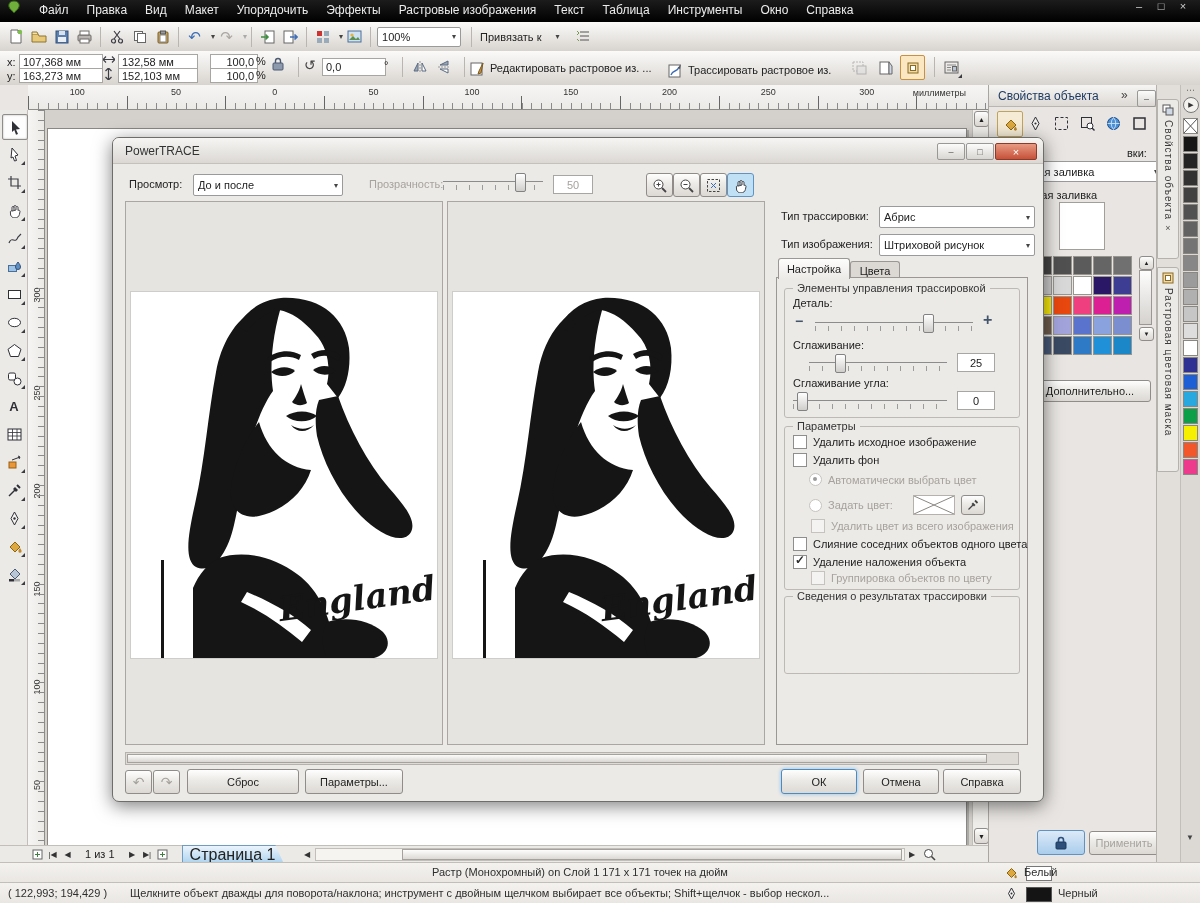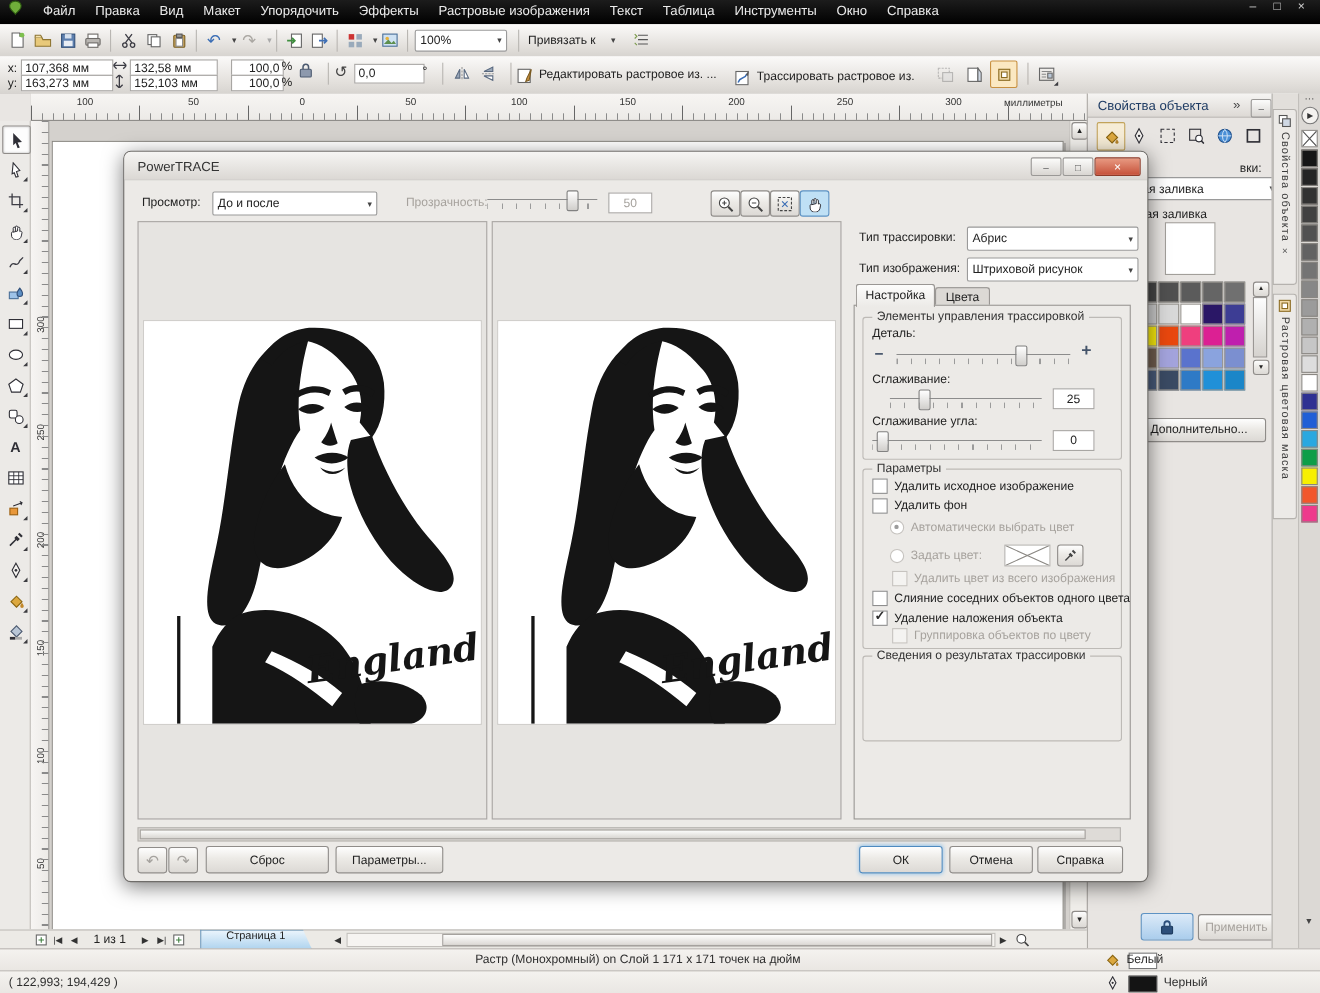--- a/index.html
+++ b/index.html
@@ -69,21 +69,21 @@
   
   .docker{left:988px;top:85px;width:212px;height:777px;background:#e8e5e2;border-left:1px solid #a9a6a2;box-sizing:border-box}
   .dkicon{position:absolute;top:0;width:24px;height:24px;border-radius:2px;display:flex;align-items:center;justify-content:center}
   .vtab{position:absolute;left:0;width:22px;background:#eceae7;border:1px solid #b5b2ae;border-radius:0 3px 3px 0;
         display:flex;flex-direction:column;align-items:center;padding-top:4px;box-sizing:border-box}
   .vtext{writing-mode:vertical-rl;font-size:10px;color:#3a3a3a;margin-top:4px;letter-spacing:1px}
   .sw{width:19px;height:19px;border:1px solid #98958f;box-sizing:border-box;flex:none}
   .psw{width:15px;height:16px;border:1px solid #8a8782;box-sizing:border-box;flex:none}
   
   .pagetab{position:absolute;height:17px;background:linear-gradient(#eaf4fc,#aed3ee);border:1px solid #6f9cc0;border-bottom:none;
-     display:flex;justify-content:center;font-size:10px;clip-path:polygon(0 0,92% 0,100% 100%,0 100%)}
+     display:flex;align-items:center;justify-content:center;font-size:16px;clip-path:polygon(0 0,92% 0,100% 100%,0 100%)}
   .navg{font-size:8px;color:#333;width:15px;height:14px;display:inline-flex;align-items:center;justify-content:center;flex:none}
   .status{background:linear-gradient(#f4f2ef,#e9e6e2);border-top:1px solid #c2bfbb;font-size:11px;color:#2e2e2e}
   svg{display:block}
   .icstroke{stroke:#3d3d45;fill:none;stroke-width:1.2}
 </style>
 </head>
 <body>
 
 <svg width="0" height="0" class="abs" style="left:0;top:0" aria-hidden="true">
   <defs>
@@ -883,20 +883,21 @@
       <svg width="14" height="14">
         <path d="M3 7 L7.5 2.5 L12 7 L7.5 11.5 Z" fill="#dca83f" stroke="#8a6512"></path>
         <path d="M11.6 8.6 c.8 1.1 1.2 1.8 1.2 2.4 a1.2 1.2 0 0 1 -2.4 0 c0-.6.4-1.3 1.2-2.4 Z" fill="#b5832a"></path>
       </svg>
     </span>
   <span class="abs" style="left:1026px;top:3px;width:24px;height:13px;background:#fff;border:1px solid #777"></span>
   <span class="abs" style="left:1024px;top:3px">Белый</span>
 </div>
 <div class="abs status" style="left:0;top:882px;width:1200px;height:21px">
   <span class="abs" style="left:8px;top:4px">( 122,993; 194,429 )</span>
+  <span class="abs" style="left:130px;top:4px">Щелкните объект дважды для поворота/наклона; инструмент с двойным щелчком выбирает все объекты; Shift+щелчок - выбор нескол...</span>
   <span class="abs" style="left:1006px;top:4px">
       <svg width="11" height="13">
         <path d="M5.5 1 L8.5 6.5 L5.5 12 L2.5 6.5 Z" fill="#f4f2ef" stroke="#2f2f36"></path>
         <circle cx="5.5" cy="6.5" r="1" fill="#2f2f36"></circle>
       </svg>
     </span>
   <span class="abs" style="left:1026px;top:4px;width:24px;height:13px;background:#141414;border:1px solid #555"></span>
   <span class="abs" style="left:1058px;top:4px">Черный</span>
 </div>
 

